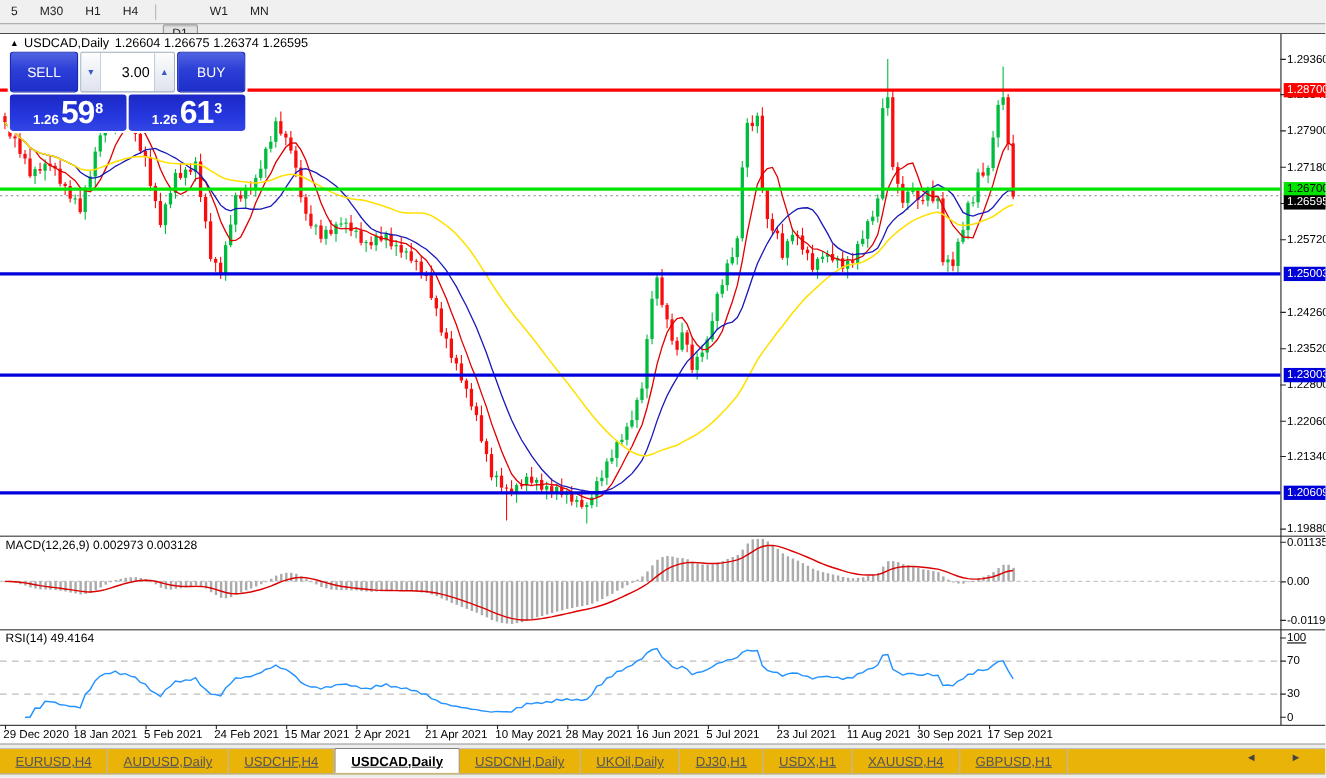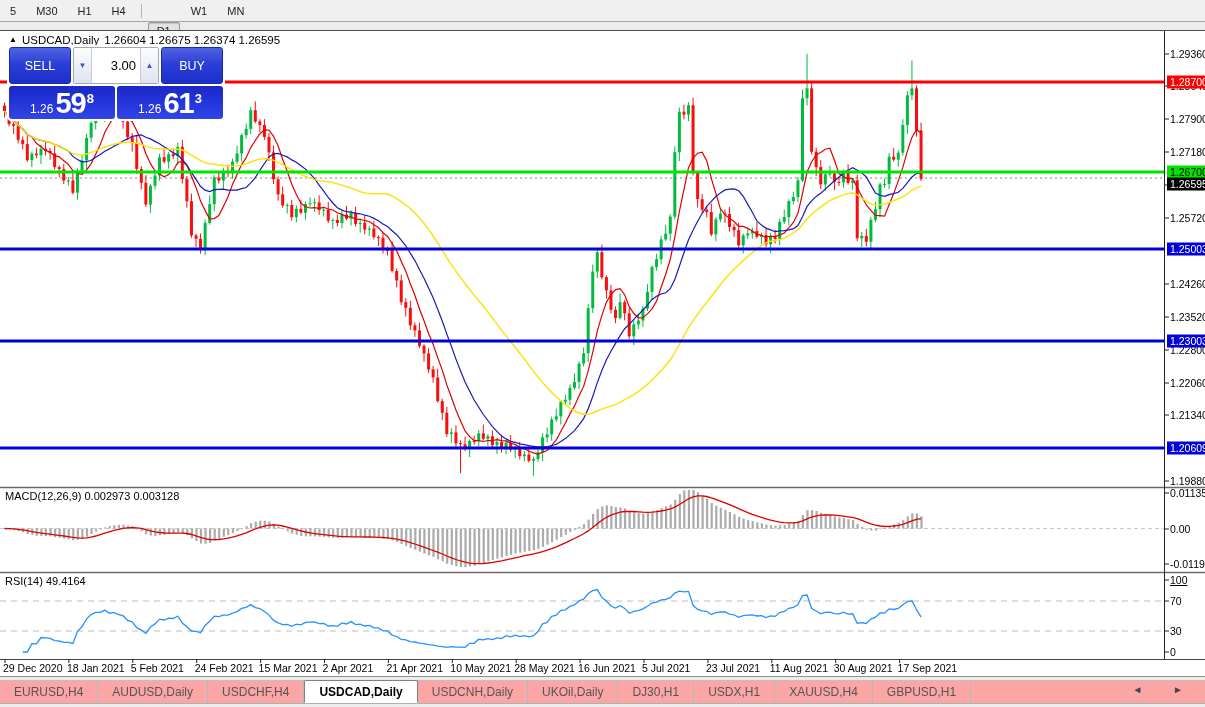--- a/index.html
+++ b/index.html
@@ -58,41 +58,41 @@
     flex:1;border:none;outline:none;text-align:right;padding-right:4px;
     font-size:13px;font-family:Liberation Sans, sans-serif;color:#000;width:40px;
   }
   .tp-row2{display:flex;gap:2px;margin-top:2px;height:33px;}
   .tp-price{
     flex:1;border-radius:3px;color:#fff;
     background:linear-gradient(#1c28c4 0%,#2436dd 55%,#3346e4 100%);
     display:flex;align-items:flex-end;justify-content:center;
     padding-bottom:1px;line-height:1;
   }
-  .tp-small{font-size:12px;font-weight:normal;margin-right:2px;margin-bottom:3px;}
+  .tp-small{font-size:12px;font-weight:bold;margin-right:2px;margin-bottom:3px;}
   .tp-big{font-size:29px;font-weight:bold;letter-spacing:-1px;}
   .tp-sup{font-size:13px;font-weight:bold;margin-bottom:13px;margin-left:1px;}
   
   .ind-label{position:absolute;left:5px;font-size:11px;color:#000;white-space:nowrap;text-align:right;}
   
   .ax-tick{
     position:absolute;left:1170px;font-size:10.5px;color:#000;white-space:nowrap;
     transform:translateY(-50%);
   }
   .ax-badge{
     position:absolute;left:1167px;font-size:10.5px;white-space:nowrap;
     transform:translateY(-50%);padding:1px 3px 1px 3px;line-height:11px;
   }
   
   .date-label{position:absolute;font-size:10.5px;color:#000;white-space:nowrap;top:631px;}
   
   #tabbar{
     position:absolute;left:0;top:680px;width:1205px;height:22px;
-    background:#fca5a5;border-top:1px solid #c0c0c0;border-bottom:1px solid #b0b0b0;
-    display:flex;align-items:stretch;font-size:12px;color:#555;
+    background:#eab308;border-top:1px solid #c0c0c0;border-bottom:1px solid #b0b0b0;
+    display:flex;align-items:stretch;font-size:12px;color:#555;text-decoration:underline;
   }
   .tab{
     display:flex;align-items:center;padding:0 14px;cursor:pointer;position:relative;
     border-right:1px solid #b8b8b8;white-space:nowrap;
   }
   .tab.active{
     background:#fff;color:#000;font-weight:bold;
     border:1px solid #808080;border-bottom:1px solid #fff;
     margin-top:-1px;z-index:2;border-radius:2px 2px 0 0;
   }
@@ -853,21 +853,21 @@
       <div class="date-label" style="left: 194.7px;">24 Feb 2021</div>
       <div class="date-label" style="left: 258.6px;">15 Mar 2021</div>
       <div class="date-label" style="left: 322.5px;">2 Apr 2021</div>
       <div class="date-label" style="left: 386.4px;">21 Apr 2021</div>
       <div class="date-label" style="left: 450.3px;">10 May 2021</div>
       <div class="date-label" style="left: 514.2px;">28 May 2021</div>
       <div class="date-label" style="left: 578.1px;">16 Jun 2021</div>
       <div class="date-label" style="left: 642px;">5 Jul 2021</div>
       <div class="date-label" style="left: 705.9px;">23 Jul 2021</div>
       <div class="date-label" style="left: 769.8px;">11 Aug 2021</div>
-      <div class="date-label" style="left: 833.7px;">30 Aug 2021</div>
+      <div class="date-label" style="left: 833.7px;">30 Sep 2021</div>
       <div class="date-label" style="left: 897.6px;">17 Sep 2021</div>
     </div>
 </div>
 
 <div id="tabbar">
     <div class="tab">EURUSD,H4</div>
     <div class="tab">AUDUSD,Daily</div>
     <div class="tab">USDCHF,H4</div>
     <div class="tab active">USDCAD,Daily</div>
     <div class="tab">USDCNH,Daily</div>

